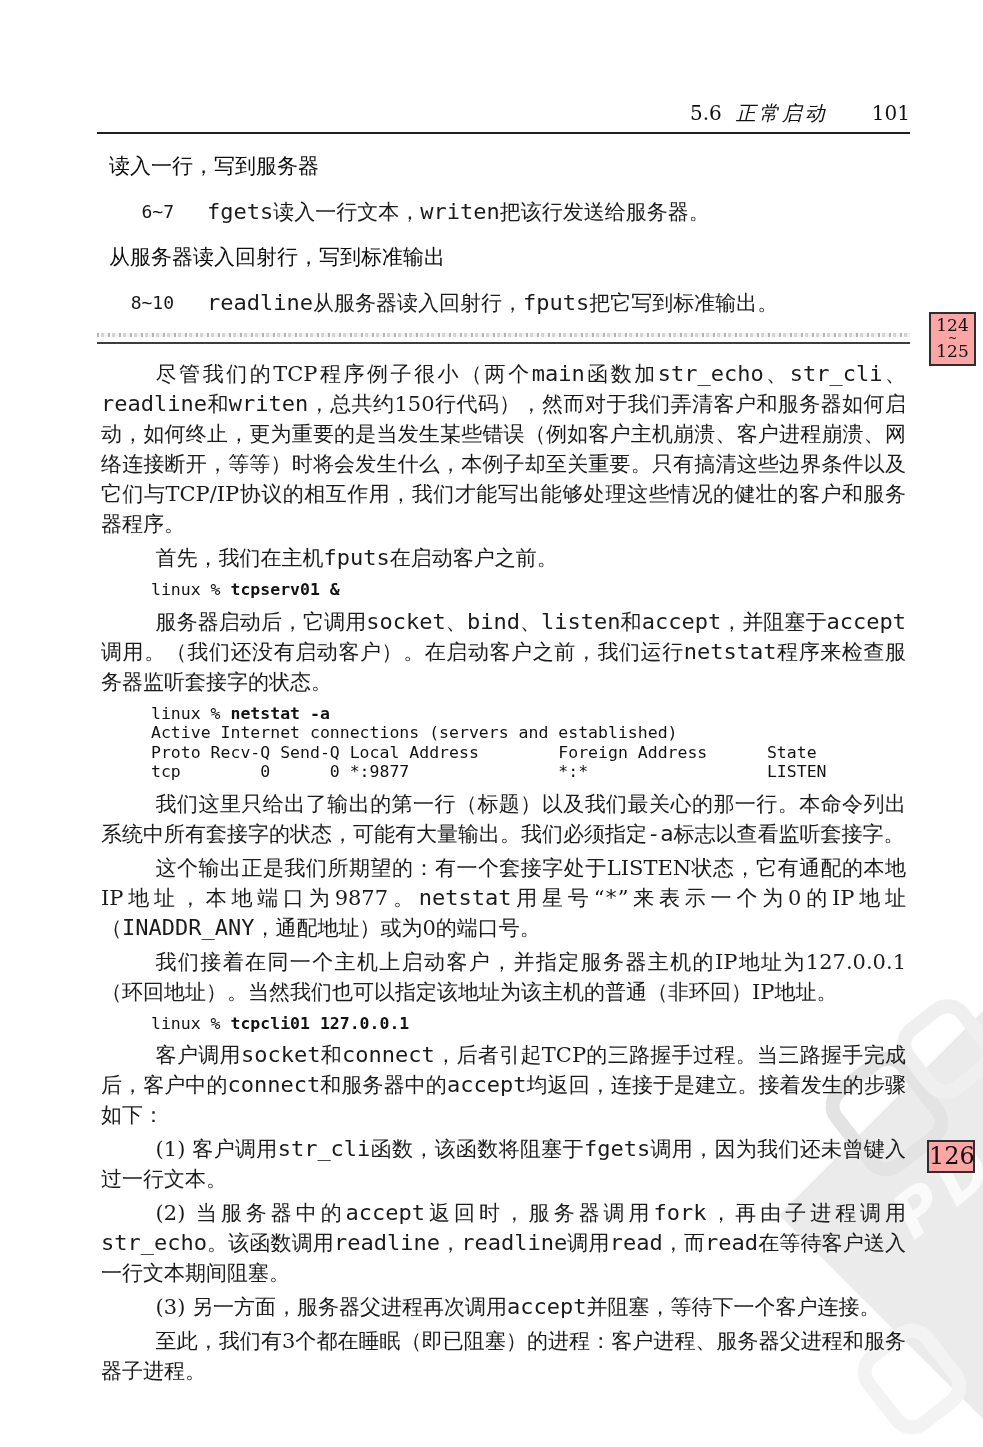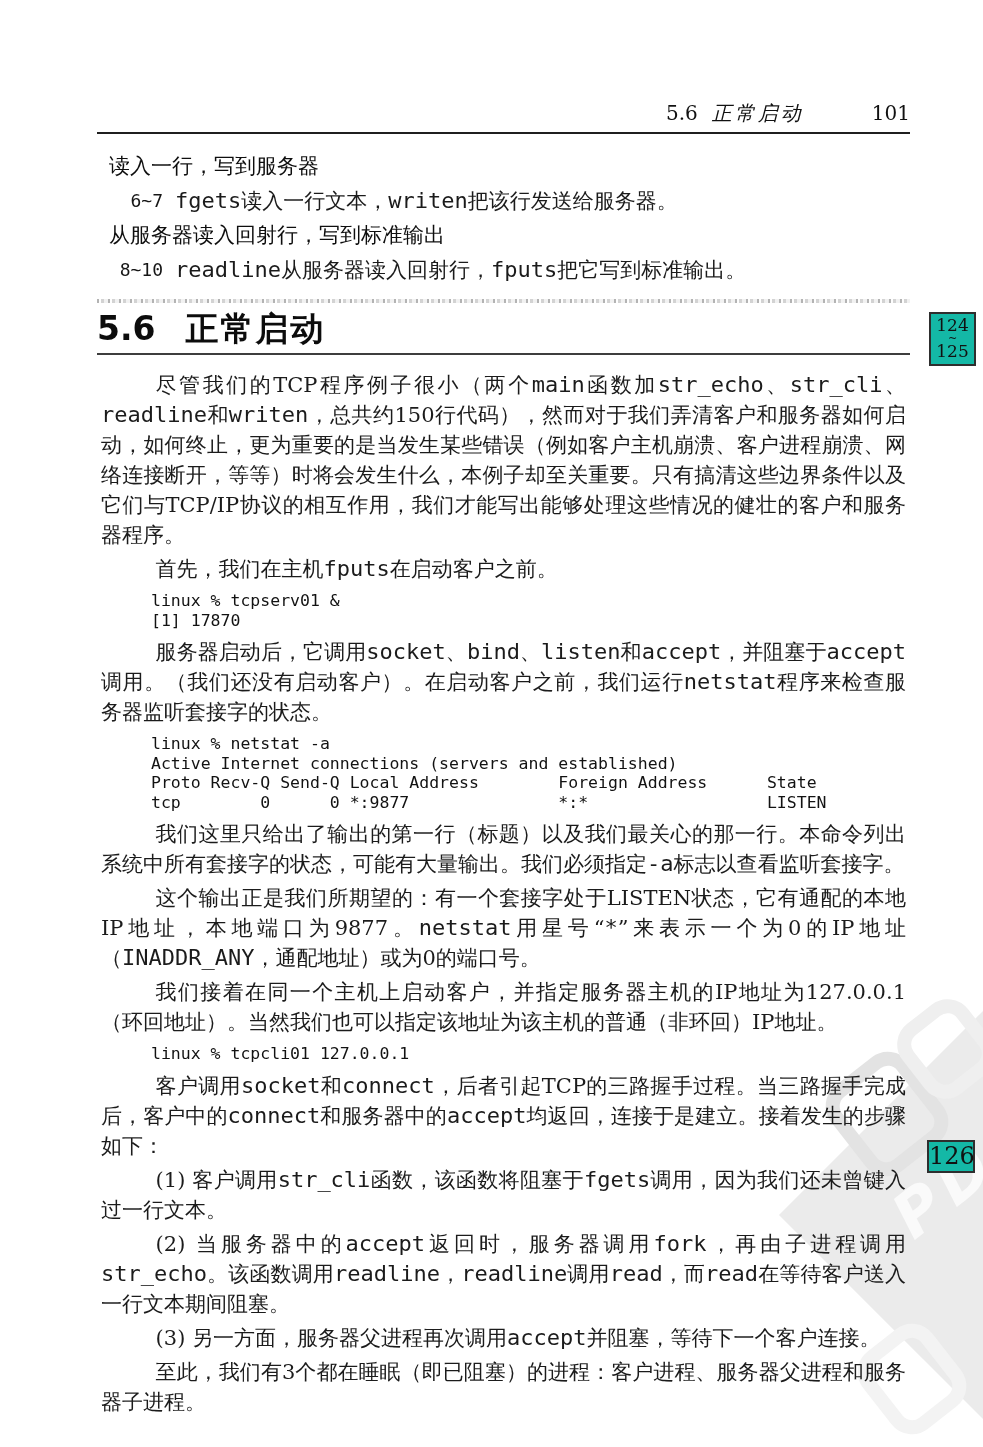--- a/index.html
+++ b/index.html
@@ -14,59 +14,59 @@
   .wm-seal{position:absolute;z-index:0;border:14px solid #e3e3e3;border-radius:26px;
     transform:rotate(-38deg);}
   .wm-seal.s1{left:838px;top:1060px;width:70px;height:80px;}
   .wm-seal.s2{left:868px;top:1330px;width:60px;height:70px;border-color:#f3f3f3;}
   .wm-seal.s3{left:905px;top:1005px;width:55px;height:60px;border-color:#efefef;}
   .wm-letters{position:absolute;left:878px;top:1195px;z-index:0;
     transform:rotate(-38deg);transform-origin:left top;
     font-family:"DejaVu Sans","Liberation Sans",sans-serif;
     font-style:italic;font-weight:700;font-size:62px;letter-spacing:8px;color:#fafafa;}
   
-  .margin-box{position:absolute;z-index:2;background:#14b8a6;border:2px solid #2e2e2e;
+  .margin-box{position:absolute;z-index:2;background:#fca5a5;border:2px solid #2e2e2e;
     text-align:center;color:#111;font-family:"DejaVu Serif","Liberation Serif",serif;}
   .mb-124125{left:929px;top:312px;width:43px;padding:3px 0 4px;}
   .mb-124125 .n{font-size:17px;line-height:17px;}
   .mb-124125 .t{font-size:11px;line-height:9px;}
   .mb-126{left:927px;top:1140px;width:44px;font-size:24px;line-height:29px;}
   
   .page{position:absolute;left:97px;top:100px;width:813px;z-index:1;}
   
   .running-header{display:flex;justify-content:flex-end;align-items:baseline;
     font-size:20px;color:#111;}
   .rh-section{font-family:"DejaVu Serif","Liberation Serif",serif;}
   .rh-title{font-style:italic;margin-left:14px;letter-spacing:3px;}
-  .rh-page{margin-left:68px;}
+  .rh-page{margin-left:44px;}
   .header-rule{height:2px;background:#1f1f1f;margin-top:5px;}
   
   .annotations{margin-top:17px;}
   .subheading{font-family:"DejaVu Sans","Liberation Sans",sans-serif;font-weight:400;
     font-size:21px;line-height:31px;margin:2px 0 1px 12px;color:#0e0e0e;}
-  .numbered{display:flex;font-size:21px;line-height:30px;margin:4px;}
+  .numbered{display:flex;font-size:21px;line-height:30px;margin:15px;gap:21px;}
   .num-label{flex:none;width:62px;text-align:right;padding-right:12px;
     font-family:"DejaVu Sans Mono","Liberation Mono",monospace;font-size:18px;color:#161616;}
   .num-text{flex:1;text-align:justify;}
   
   .section-head{margin-top:14px;}
   .speckle-rule{height:4px;opacity:.75;
     background:repeating-linear-gradient(90deg,#9a9a9a 0 2px,#fdfdfd 2px 4px,#c4c4c4 4px 7px,#ededed 7px 11px);}
   .section-title{margin:7px 0 0;font-family:"DejaVu Sans","Liberation Sans",sans-serif;
     font-weight:700;font-size:33px;line-height:38px;color:#0c0c0c;letter-spacing:2px;}
   .section-title .sec-num{margin-right:30px;letter-spacing:0;}
   .heading-rule{height:2px;background:#3d3d3d;margin-top:5px;}
   
   .main-blocks{margin-top:15px;}
   .body-para{font-size:21px;line-height:30px;margin:4px;text-align:justify;
     text-indent:2.6em;color:#1b1b1b;}
   .seg-code{font-family:"DejaVu Sans Mono","Liberation Mono",monospace;font-size:22px;}
   .code-block{margin:7px 0 7px 54px;font-family:"DejaVu Sans Mono","Liberation Mono",monospace;
     font-size:16.5px;line-height:19.5px;color:#121212;white-space:pre;}
-  .seg-mb{font-weight:400;}
+  .seg-mb{font-weight:700;}
 </style>
 </head>
 <body>
 
 <div class="wm-diamond"></div>
 <div class="wm-seal s1"></div>
 <div class="wm-seal s2"></div>
 <div class="wm-seal s3"></div>
 <div class="wm-letters">PDG</div>
 
@@ -94,28 +94,27 @@
       </div>
       <div class="subheading"><span class="seg-cn">从服务器读入回射行，写到标准输出</span></div>
       <div class="numbered">
         <span class="num-label">8~10</span>
         <div class="num-text"><span class="seg-code">readline</span><span class="seg-cn">从服务器读入回射行，</span><span class="seg-code">fputs</span><span class="seg-cn">把它写到标准输出。</span></div>
       </div>
     </div>
 
   <div class="section-head">
     <div class="speckle-rule"></div>
-    <h1 class="section-title"><span class="sec-num">5.6</span><span>正常启动</span></h1>
     <div class="heading-rule"></div>
   </div>
 
   <div class="main-blocks">
       <p class="body-para"><span class="seg-cn">尽管我们的TCP程序例子很小（两个</span><span class="seg-code">main</span><span class="seg-cn">函数加</span><span class="seg-code">str_echo</span><span class="seg-cn">、</span><span class="seg-code">str_cli</span><span class="seg-cn">、</span><span class="seg-code">readline</span><span class="seg-cn">和</span><span class="seg-code">writen</span><span class="seg-cn">，总共约150行代码），然而对于我们弄清客户和服务器如何启动，如何终止，更为重要的是当发生某些错误（例如客户主机崩溃、客户进程崩溃、网络连接断开，等等）时将会发生什么，本例子却至关重要。只有搞清这些边界条件以及它们与TCP/IP协议的相互作用，我们才能写出能够处理这些情况的健壮的客户和服务器程序。</span></p>
       <p class="body-para"><span class="seg-cn">首先，我们在主机</span><span class="seg-code">fputs</span><span class="seg-cn">在启动客户之前。</span></p>
-      <div class="code-block"><div><span class="seg-m">linux % </span><span class="seg-mb">tcpserv01 &amp;</span></div><div><span class="seg-m">[1] 17870</span></div></div>
+      <div class="code-block"><div><span class="seg-m">linux % </span><span class="seg-mb">tcpserv01 &amp;</span></div></div>
       <p class="body-para"><span class="seg-cn">服务器启动后，它调用</span><span class="seg-code">socket</span><span class="seg-cn">、</span><span class="seg-code">bind</span><span class="seg-cn">、</span><span class="seg-code">listen</span><span class="seg-cn">和</span><span class="seg-code">accept</span><span class="seg-cn">，并阻塞于</span><span class="seg-code">accept</span><span class="seg-cn">调用。（我们还没有启动客户）。在启动客户之前，我们运行</span><span class="seg-code">netstat</span><span class="seg-cn">程序来检查服务器监听套接字的状态。</span></p>
       <div class="code-block"><div><span class="seg-m">linux % </span><span class="seg-mb">netstat -a</span></div><div><span class="seg-m">Active Internet connections (servers and established)</span></div><div><span class="seg-m">Proto Recv-Q Send-Q Local Address        Foreign Address      State</span></div><div><span class="seg-m">tcp        0      0 *:9877               *:*                  LISTEN</span></div></div>
       <p class="body-para"><span class="seg-cn">我们这里只给出了输出的第一行（标题）以及我们最关心的那一行。本命令列出系统中所有套接字的状态，可能有大量输出。我们必须指定</span><span class="seg-code">-a</span><span class="seg-cn">标志以查看监听套接字。</span></p>
       <p class="body-para"><span class="seg-cn">这个输出正是我们所期望的：有一个套接字处于LISTEN状态，它有通配的本地IP地址，本地端口为9877。</span><span class="seg-code">netstat</span><span class="seg-cn">用星号“</span><span class="seg-code">*</span><span class="seg-cn">”来表示一个为0的IP地址（</span><span class="seg-code">INADDR_ANY</span><span class="seg-cn">，通配地址）或为0的端口号。</span></p>
       <p class="body-para"><span class="seg-cn">我们接着在同一个主机上启动客户，并指定服务器主机的IP地址为127.0.0.1（环回地址）。当然我们也可以指定该地址为该主机的普通（非环回）IP地址。</span></p>
       <div class="code-block"><div><span class="seg-m">linux % </span><span class="seg-mb">tcpcli01 127.0.0.1</span></div></div>
       <p class="body-para"><span class="seg-cn">客户调用</span><span class="seg-code">socket</span><span class="seg-cn">和</span><span class="seg-code">connect</span><span class="seg-cn">，后者引起TCP的三路握手过程。当三路握手完成后，客户中的</span><span class="seg-code">connect</span><span class="seg-cn">和服务器中的</span><span class="seg-code">accept</span><span class="seg-cn">均返回，连接于是建立。接着发生的步骤如下：</span></p>
       <p class="body-para"><span class="seg-cn">(1) 客户调用</span><span class="seg-code">str_cli</span><span class="seg-cn">函数，该函数将阻塞于</span><span class="seg-code">fgets</span><span class="seg-cn">调用，因为我们还未曾键入过一行文本。</span></p>
       <p class="body-para"><span class="seg-cn">(2) 当服务器中的</span><span class="seg-code">accept</span><span class="seg-cn">返回时，服务器调用</span><span class="seg-code">fork</span><span class="seg-cn">，再由子进程调用</span><span class="seg-code">str_echo</span><span class="seg-cn">。该函数调用</span><span class="seg-code">readline</span><span class="seg-cn">，</span><span class="seg-code">readline</span><span class="seg-cn">调用</span><span class="seg-code">read</span><span class="seg-cn">，而</span><span class="seg-code">read</span><span class="seg-cn">在等待客户送入一行文本期间阻塞。</span></p>
       <p class="body-para"><span class="seg-cn">(3) 另一方面，服务器父进程再次调用</span><span class="seg-code">accept</span><span class="seg-cn">并阻塞，等待下一个客户连接。</span></p>

